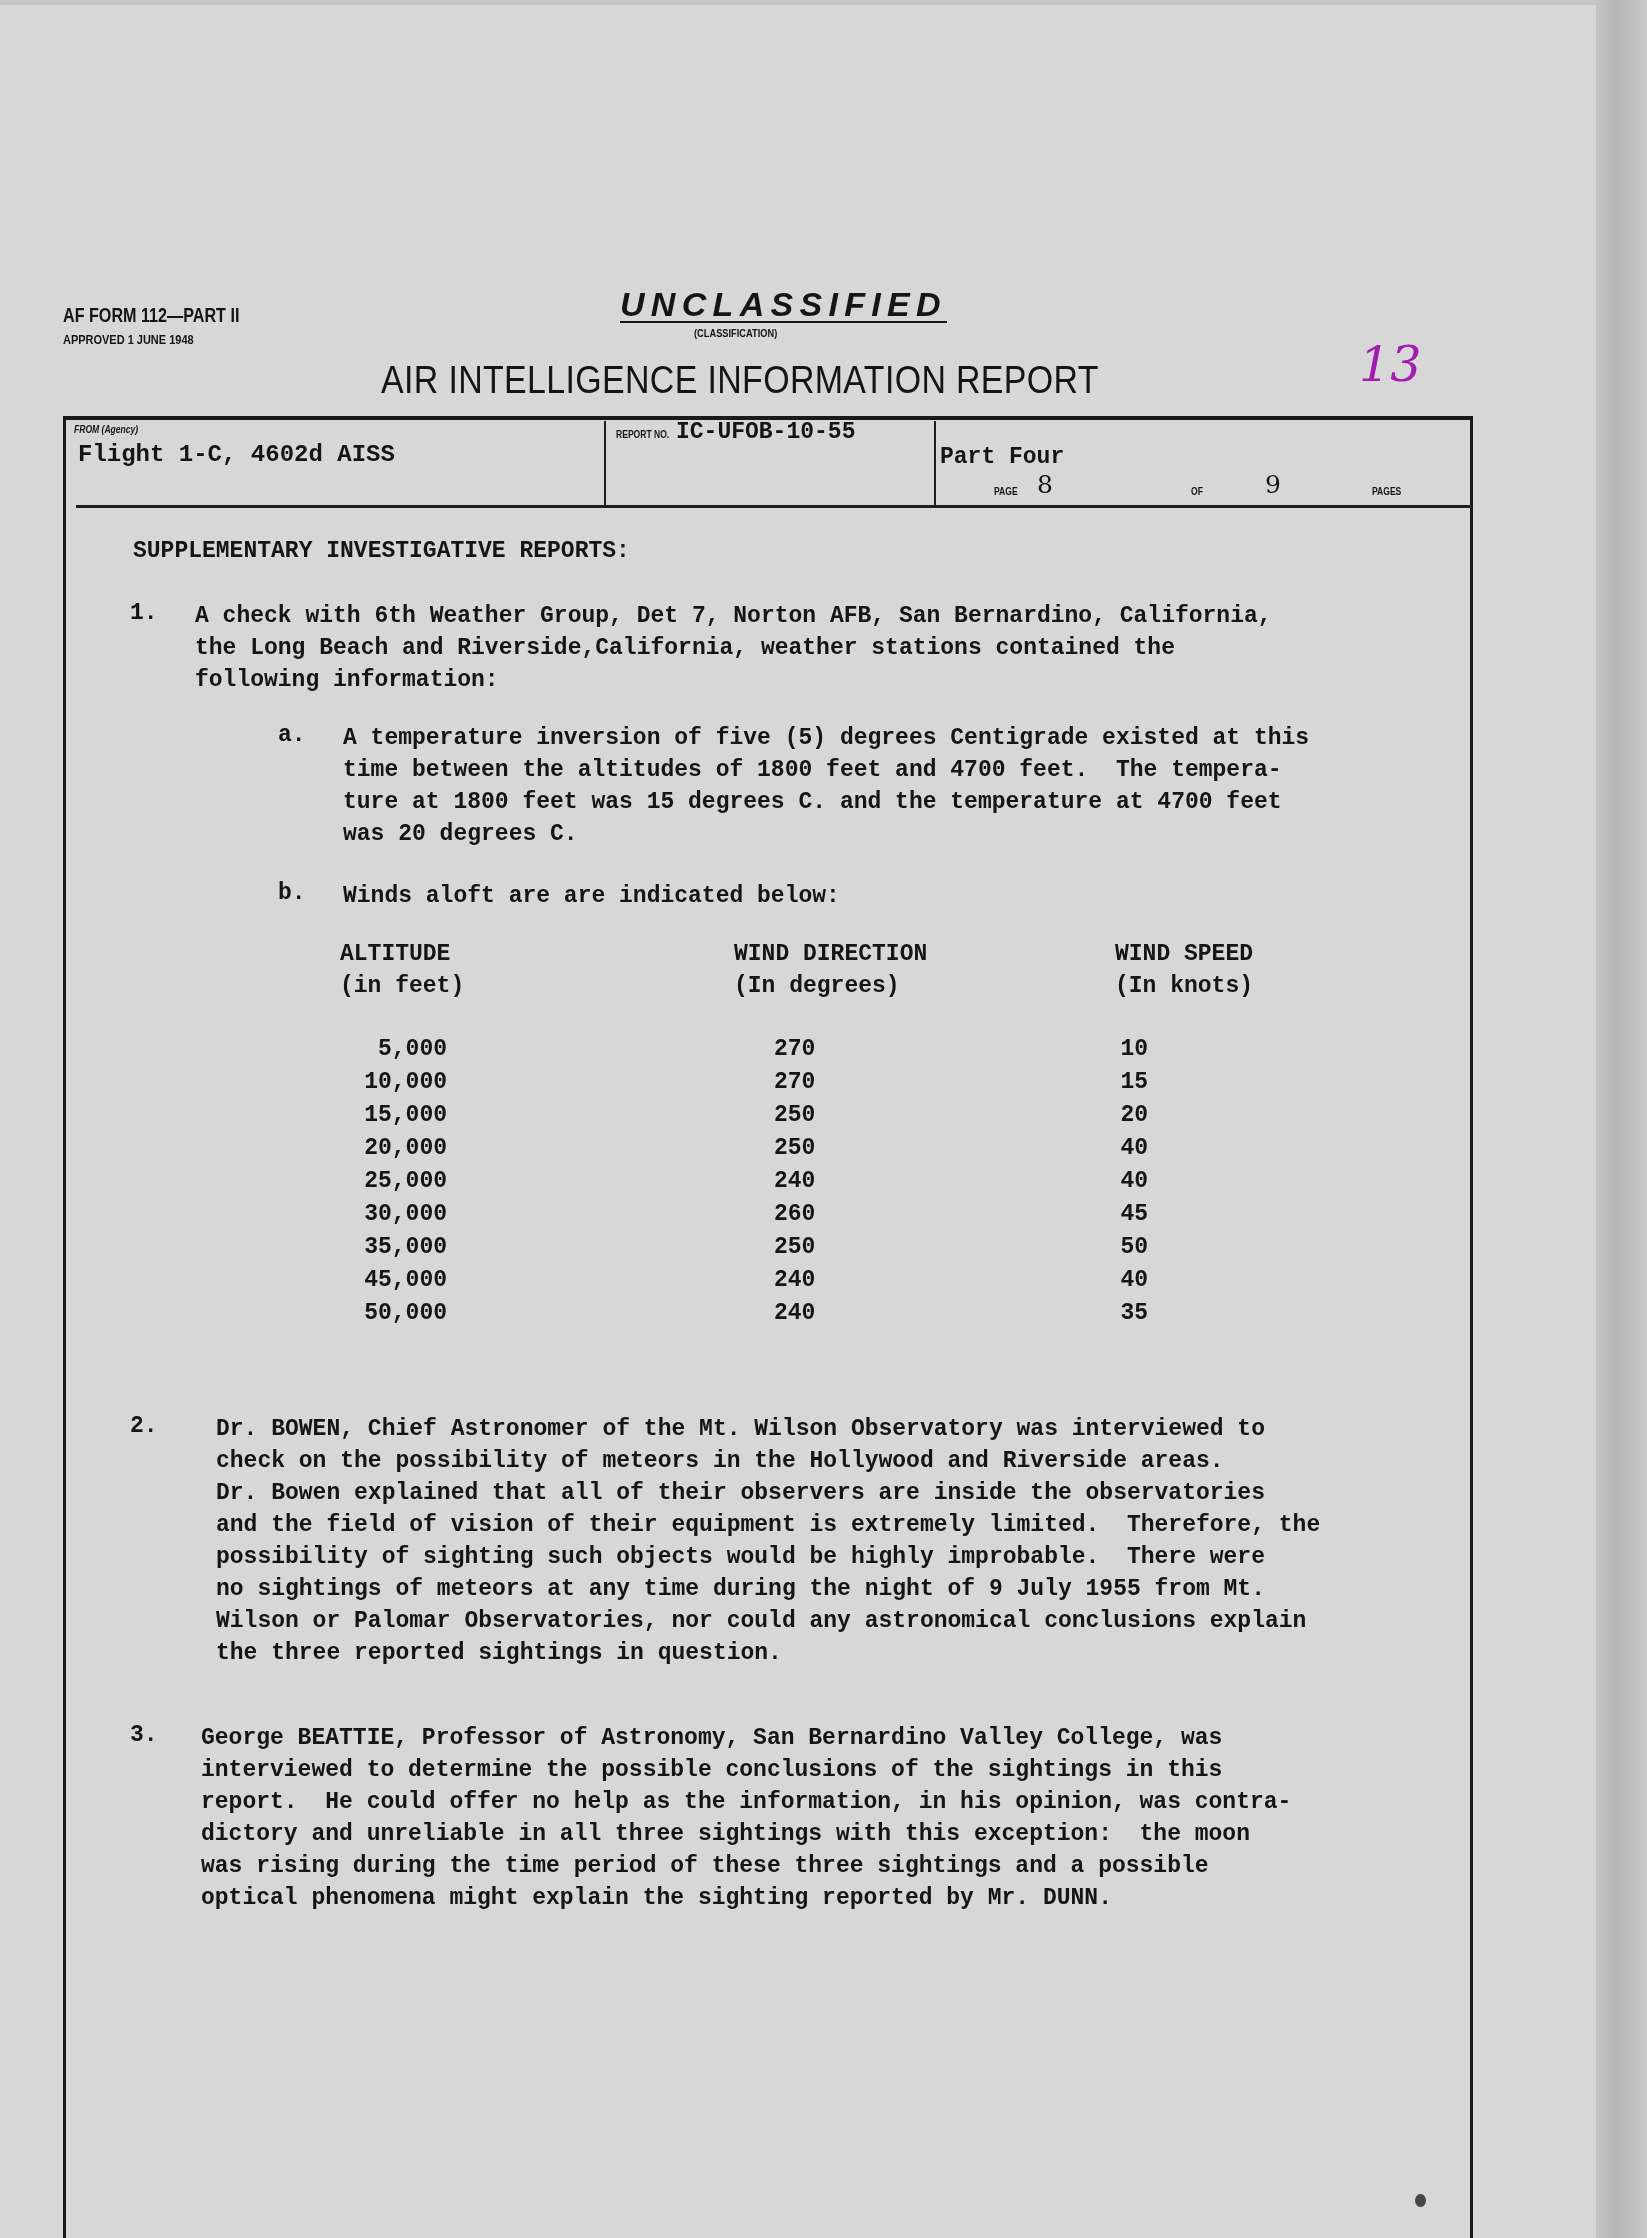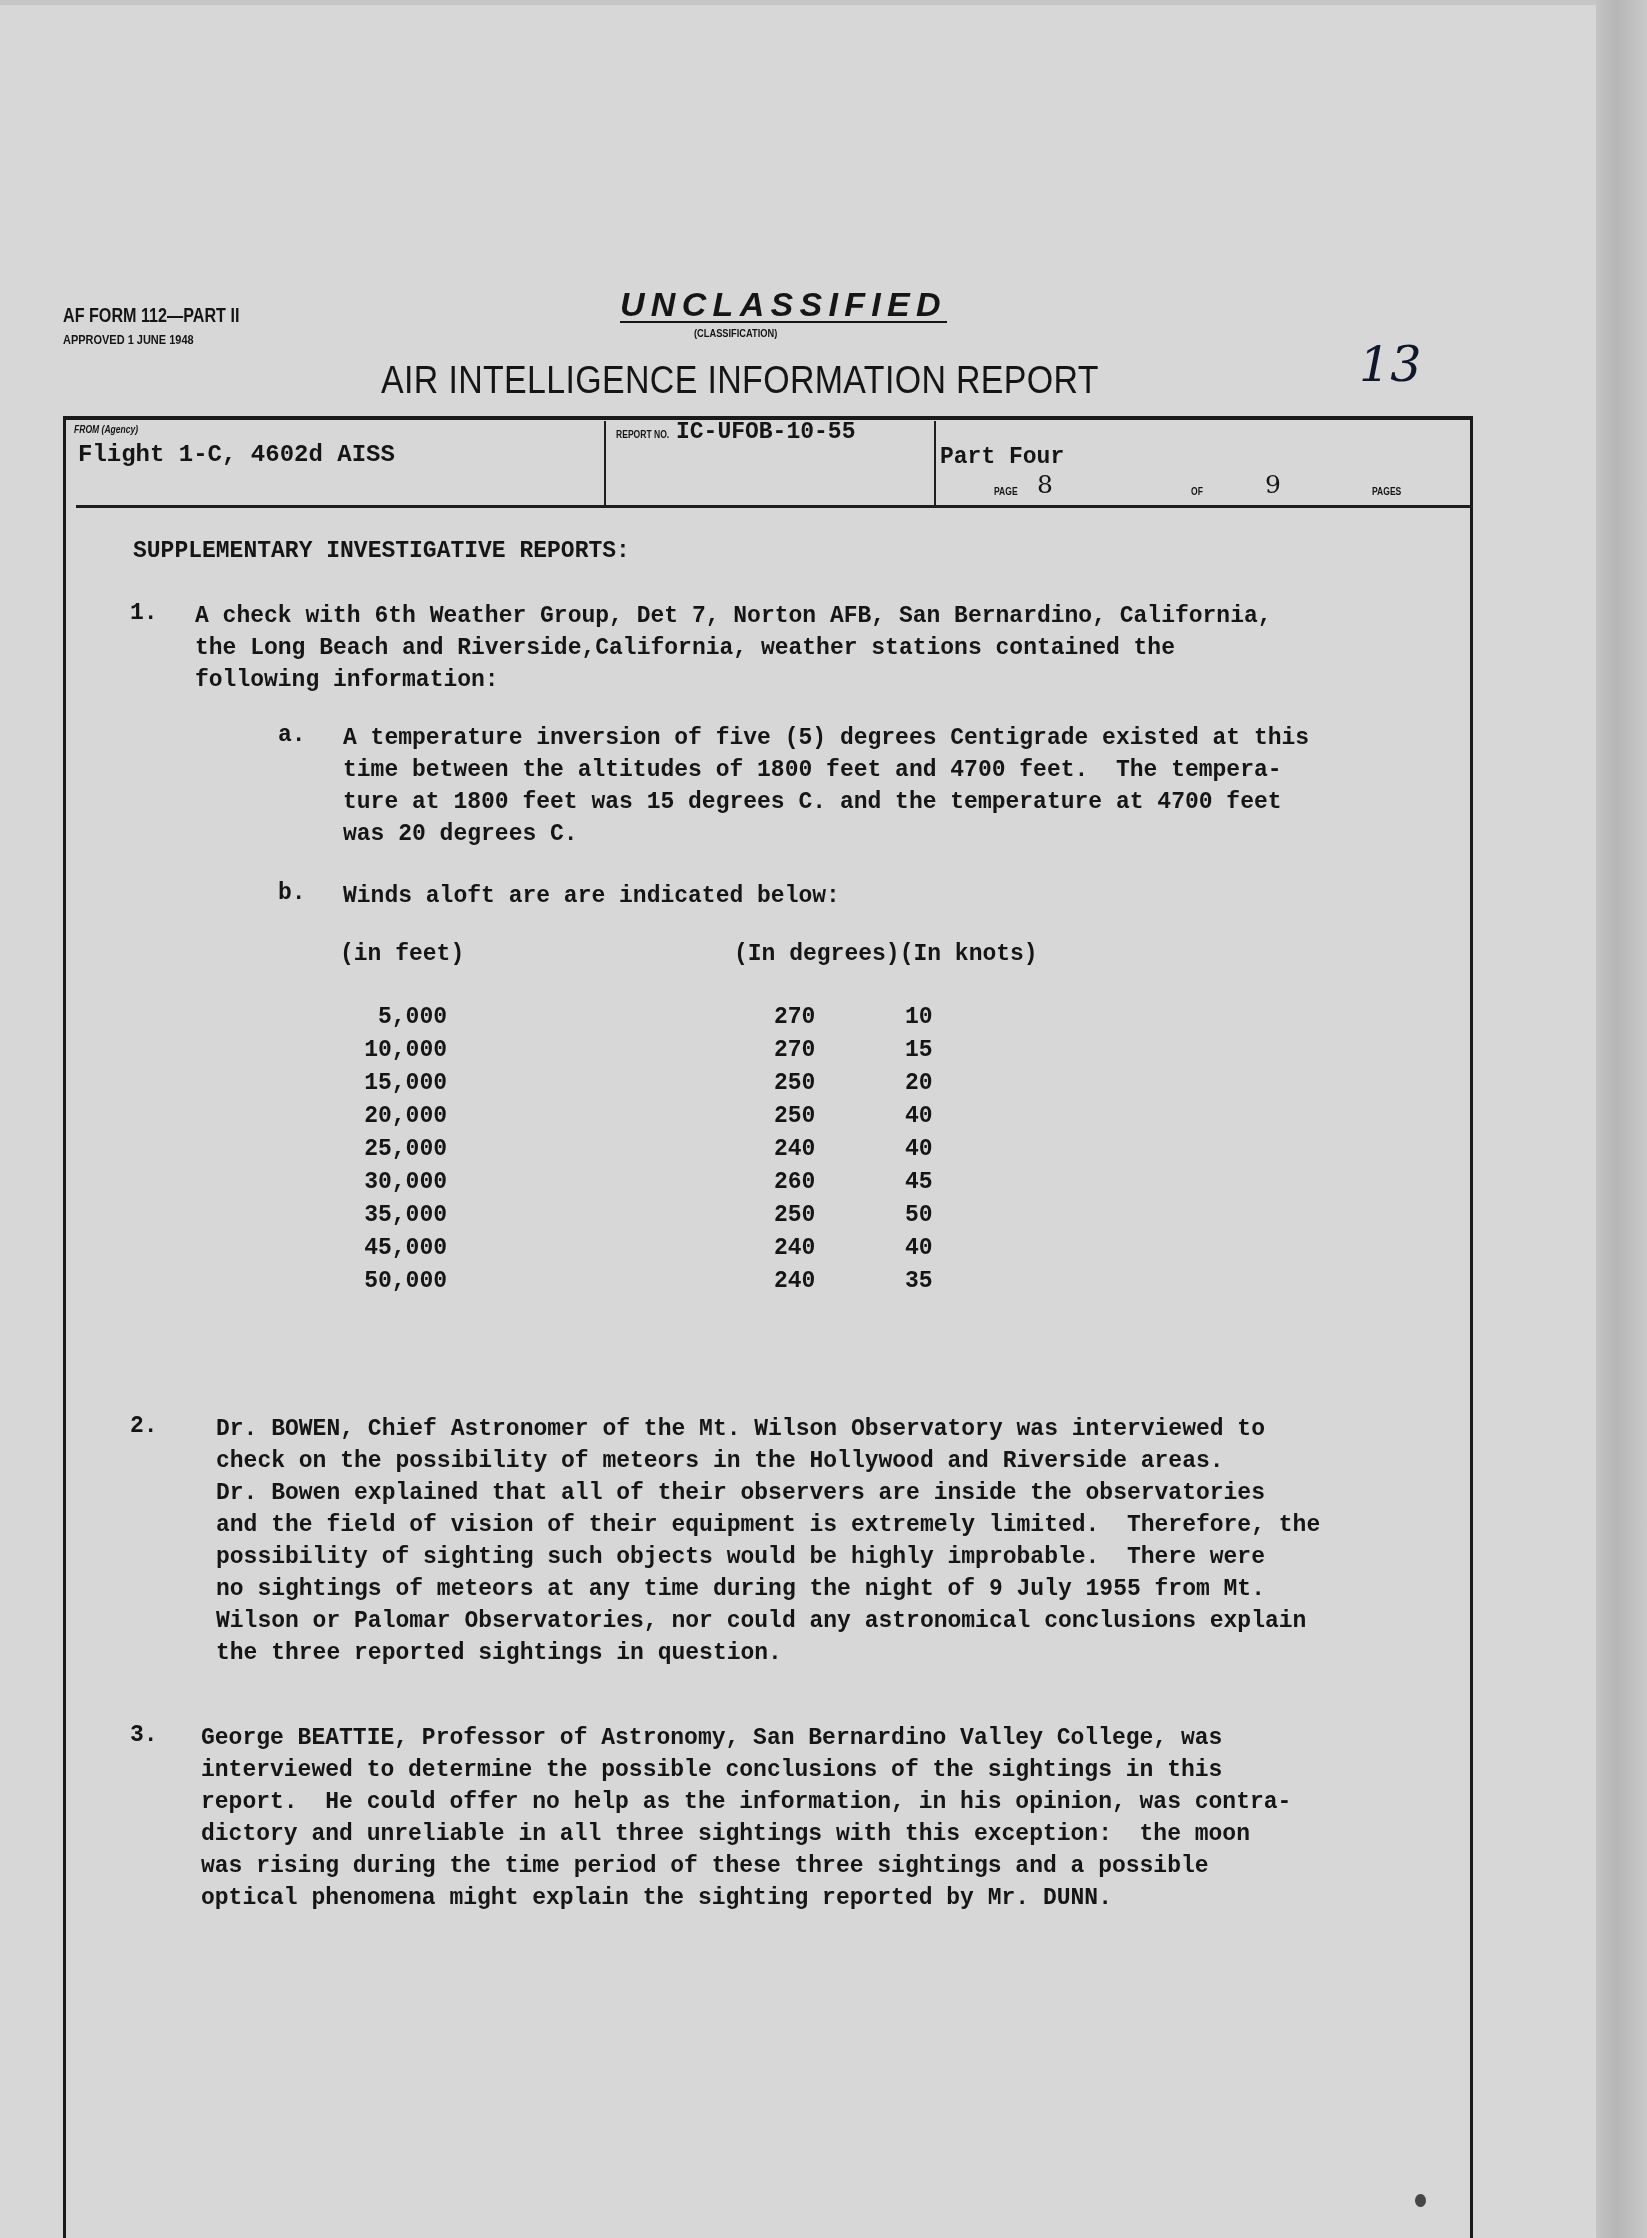--- a/index.html
+++ b/index.html
@@ -25,21 +25,21 @@
 
   .class-stamp {
     font-family: "Liberation Sans", sans-serif; font-weight: bold; font-style: italic;
     font-size: 34px; letter-spacing: 6.3px; border-bottom: 2.7px solid #151515; line-height: 1;
   }
   .class-top { left: 620px; top: 287px; }
   .class-caption { font-size: 11.6px; font-weight: bold; transform: scaleX(0.8); transform-origin: left; }
   .class-top-caption { left: 694px; top: 326px; }
 
   .report-title { left: 381px; top: 358px; font-size: 39px; transform: scaleX(0.87); transform-origin: left; letter-spacing: 0.4px; }
-  .hand-num { left: 1359px; top: 336px; font-family: "DejaVu Serif", serif; font-style: italic; font-size: 49px; color: #0f172a; }
+  .hand-num { left: 1359px; top: 336px; font-family: "DejaVu Serif", serif; font-style: italic; font-size: 49px; color: #a21caf; }
 
   .frame { position: absolute; left: 63px; top: 416px; width: 1410px; height: 1921px;
            border: 3.1px solid #1a1a1a; border-top-width: 4.5px; box-sizing: border-box; }
   .hdr-sep { position: absolute; left: 76px; top: 505px; width: 1397px; height: 2.7px; background: #1e1e1e; }
   .vdiv { position: absolute; top: 421px; width: 2.2px; height: 85px; background: #1e1e1e; }
   .vdiv-1 { left: 604px; } .vdiv-2 { left: 934px; }
 
   .lbl-small { font-size: 10.7px; font-weight: bold; transform: scaleX(0.8); transform-origin: left; }
   .from-label { left: 74px; top: 423px; font-style: italic; }
   .from-value { left: 78px; top: 441px; font-size: 24px; }
@@ -124,20 +124,25 @@
 time between the altitudes of 1800 feet and 4700 feet.  The tempera-
 ture at 1800 feet was 15 degrees C. and the temperature at 4700 feet
 was 20 degrees C.</div>
 
 <div class="abs mono num pb-num">b.</div>
 <div class="abs mono t pb">Winds aloft are are indicated below:</div>
 
 <table class="wind-table">
   <thead>
     <tr>
+      <th class="col-alt">ALTITUDE</th>
+      <th class="col-dir">WIND DIRECTION</th>
+      <th class="col-spd">WIND SPEED</th>
+    </tr>
+    <tr>
       <th>(in feet)</th>
       <th>(In degrees)</th>
       <th>(In knots)</th>
     </tr>
     <tr class="thead-gap">
         <td colspan="3"></td>
       </tr>
   </thead>
   <tbody id="wind-rows">
       <tr>

